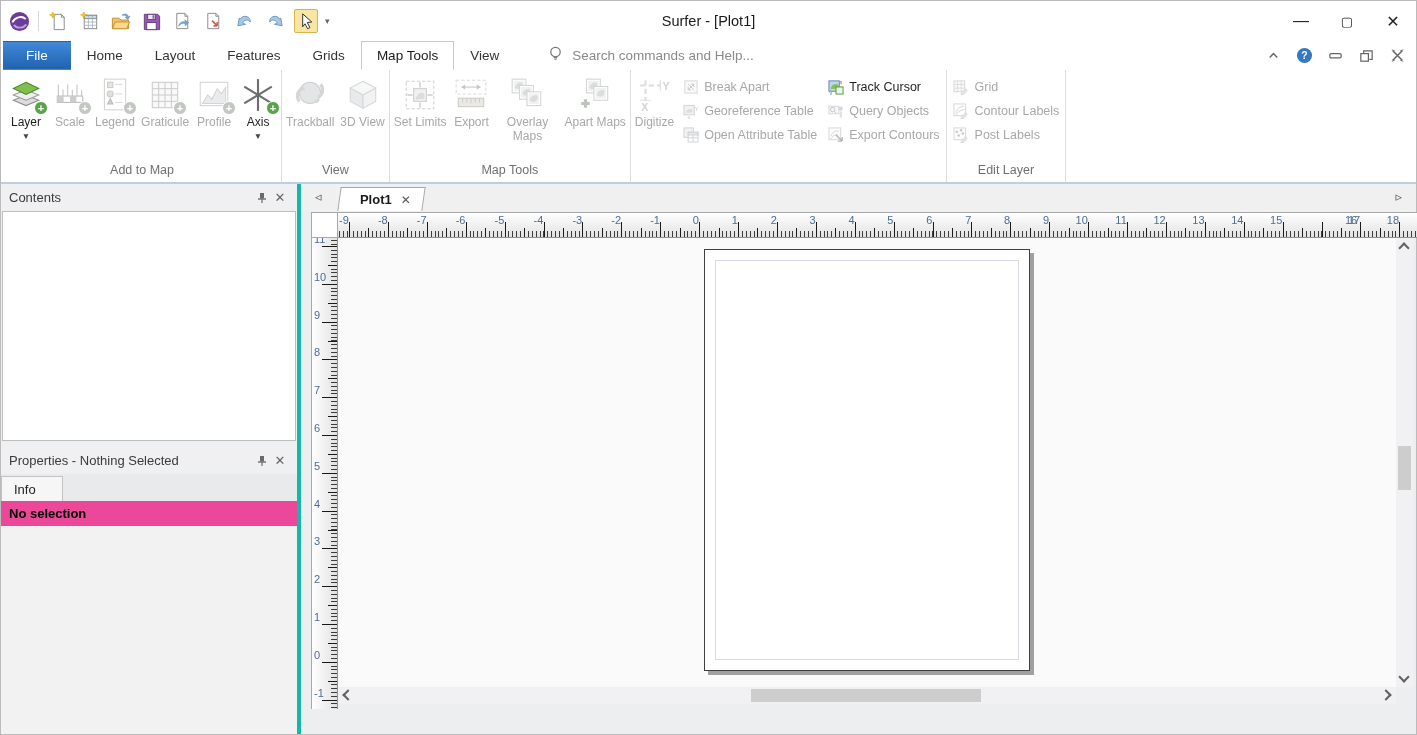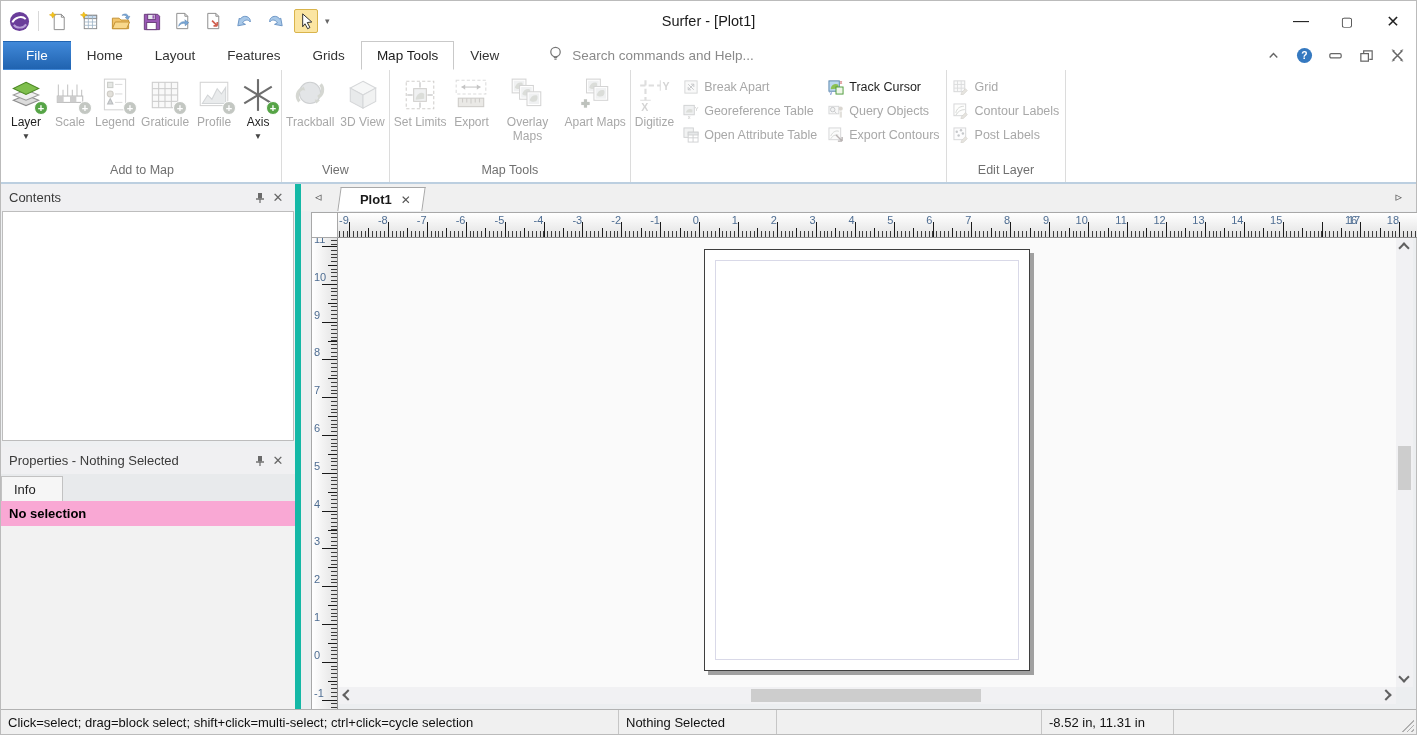--- a/index.html
+++ b/index.html
@@ -40,30 +40,30 @@
   .badge { position:absolute; right:-3px; bottom:-1px; width:14px; height:14px; border-radius:50%; background:#56a446; border:1.5px solid #fff; color:#fff; font-size:11px; font-weight:bold; display:flex; align-items:center; justify-content:center; line-height:1; }
   .item-disabled .lbl { color:#a8a8a8; }
   .item-disabled .ic, .item-disabled .sic { filter:grayscale(.9) opacity(.5); }
   .small-col { display:flex; flex-direction:column; padding:7px 5px 0; gap:7px; }
   .small-item { display:flex; align-items:center; gap:5px; font-size:12.5px; color:#1f1f1f; height:17px; white-space:nowrap; }
   .small-item.item-disabled { color:#a8a8a8; }
   .sic { width:17px; height:17px; display:flex; align-items:center; justify-content:center; }
 
   
   .main { flex:1; display:flex; background:#eceef0; min-height:0; }
-  .leftcol { width:300px; flex:0 0 300px; display:flex; flex-direction:column; border-right:6px solid #14b8a6; background:#eef0f2; }
+  .leftcol { width:300px; flex:0 0 300px; display:flex; flex-direction:column; border-right:4px solid #14b8a6; background:#eef0f2; }
   .panel-header { height:27px; display:flex; align-items:center; padding:0 8px; font-size:13px; color:#3a3a3a; background:#f0f0f2; flex:0 0 auto; }
   .panel-header .ph-title { flex:1; }
   .ph-btn { width:18px; height:18px; display:flex; align-items:center; justify-content:center; color:#666; }
   .contents-panel { height:263px; display:flex; flex-direction:column; }
   .contents-body { flex:1; background:#fff; border:1px solid #bdbdbd; margin:0 1px 6px 1px; }
   .props-panel { flex:1; display:flex; flex-direction:column; }
   .info-tabrow { height:27px; display:flex; align-items:flex-end; background:#e8eaec; }
   .info-tab { background:#f6f6f6; border:1px solid #c2c2c2; border-bottom:none; height:25px; display:flex; align-items:center; padding:0 12px; min-width:62px; font-size:13px; color:#222; }
-  .no-selection { height:25px; background:#f9a8d4; display:flex; align-items:center; padding-left:8px; font-size:13px; font-weight:bold; color:#000; }
+  .no-selection { height:25px; background:#ec4899; display:flex; align-items:center; padding-left:8px; font-size:13px; font-weight:bold; color:#000; }
   .props-body { flex:1; background:#f2f2f2; }
 
   
   .doc { flex:1; position:relative; background:#eceef0; min-width:0; }
   .doc-tabbar { position:absolute; left:0; top:0; right:0; height:27px; background:#f0f0f0; }
   .tab-nav { position:absolute; top:5px; font-size:13px; color:#555; }
   .doc-tab { position:absolute; left:38px; top:3px; height:24px; background:#fff; border:1px solid #a8a8a8; border-bottom:none; display:flex; align-items:center; gap:9px; padding:0 12px 0 20px; font-size:13px; font-weight:bold; color:#1a1a1a; transform:skewX(-8deg); }
   .doc-tab > * { transform:skewX(8deg); }
   .tab-x { font-size:12px; color:#555; font-weight:normal; }
   .corner-box { position:absolute; left:10px; top:28px; width:27px; height:26px; background:#fff; border:1px solid #a8a8a8; }
@@ -839,23 +839,14 @@
         <span class="chev down"></span>
       </div>
       <div class="hscroll">
         <span class="chev left"></span>
         <div class="hthumb"></div>
         <span class="chev right"></span>
       </div>
     </div>
   </div>
 
-  <div class="statusbar">
-    <div class="sb-cell sb-hint">Click=select; drag=block select; shift+click=multi-select; ctrl+click=cycle selection</div>
-    <div class="sb-cell sb-sel">Nothing Selected</div>
-    <div class="sb-cell sb-e1"></div>
-    <div class="sb-cell sb-coord">-8.52 in, 11.31 in</div>
-    <div class="sb-cell sb-e2">
-        <div class="grip"></div>
-      </div>
-  </div>
 
 </div>
 
 </body></html>

